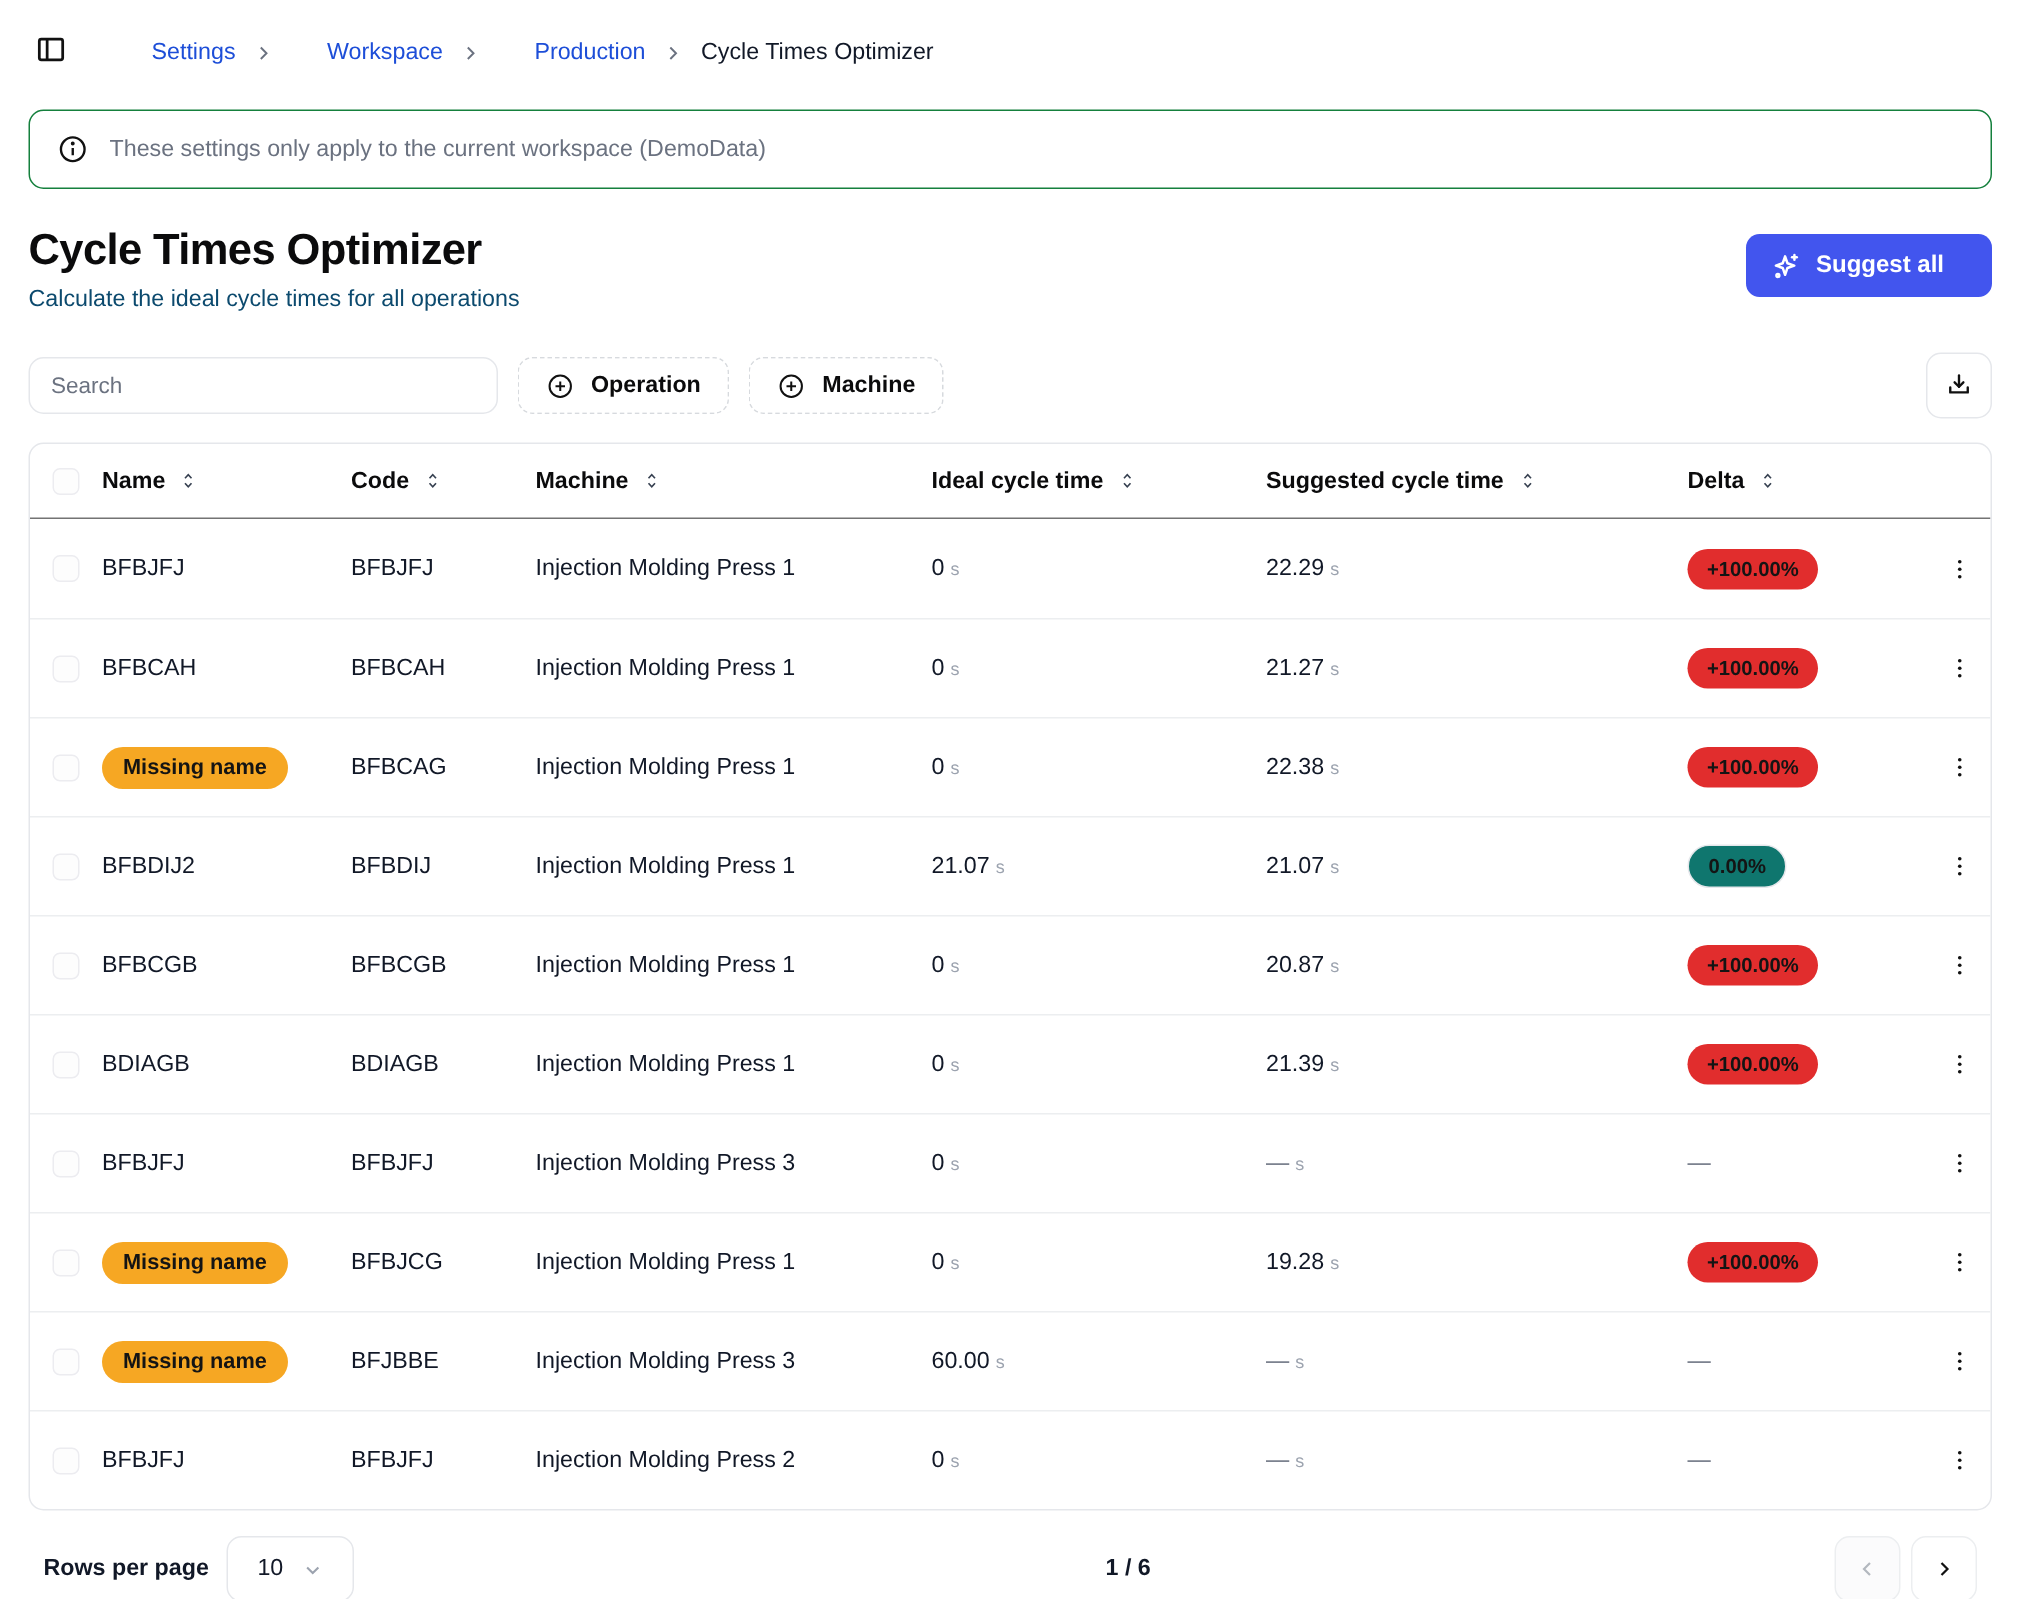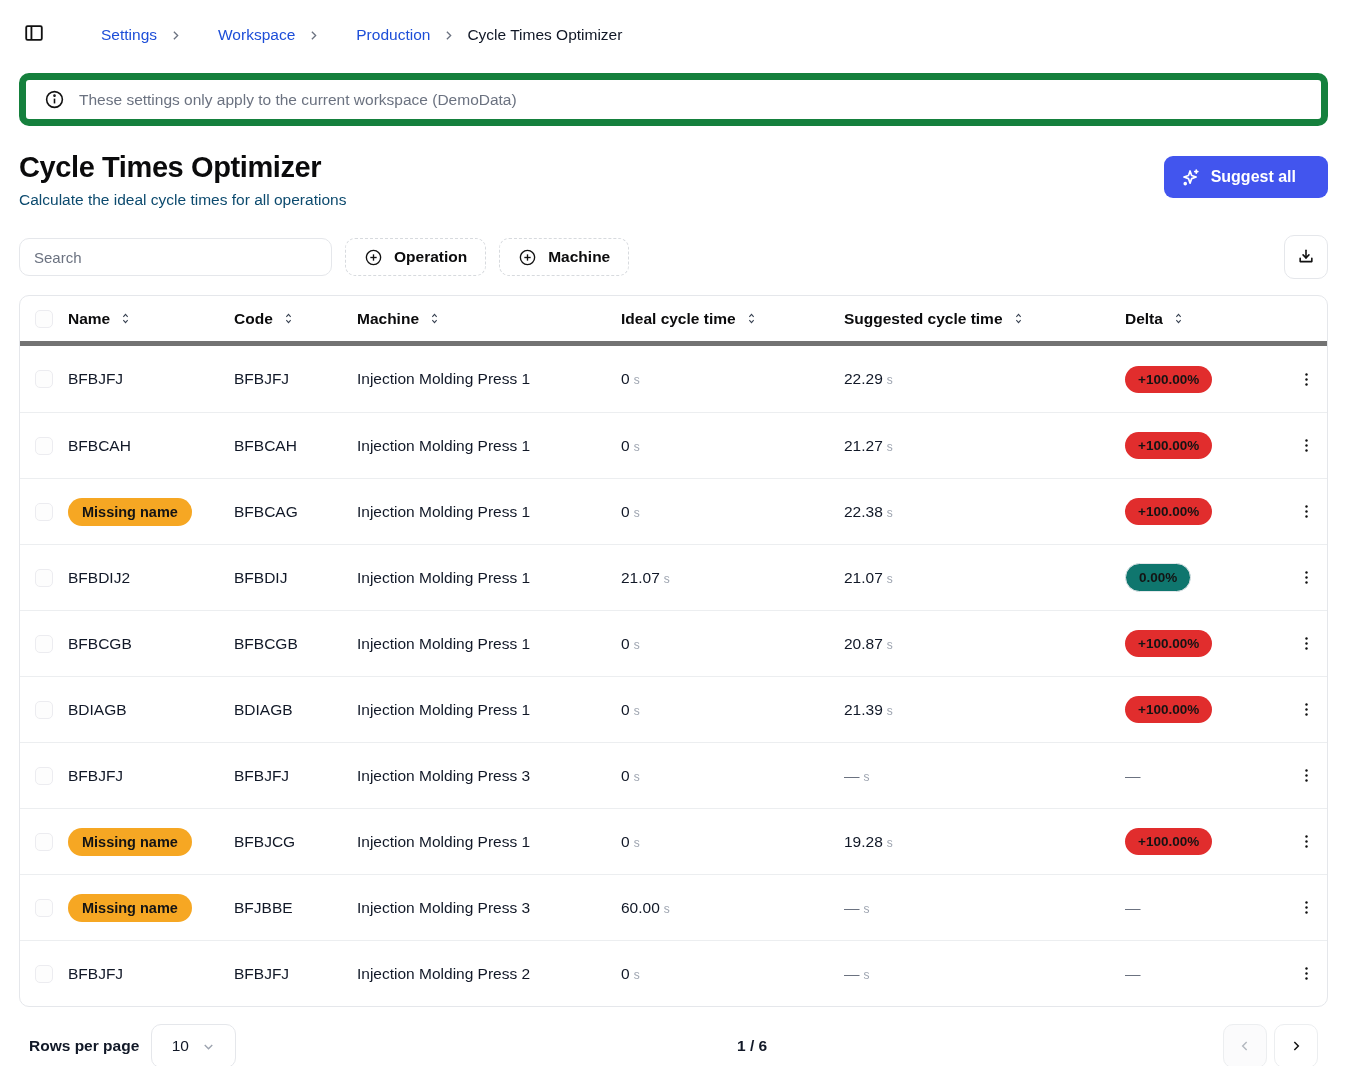--- a/index.html
+++ b/index.html
@@ -8,41 +8,41 @@
 
   
   .topbar { display:flex; align-items:center; margin-top:20px; height:30px; }
   .panel-toggle { width:30px; height:30px; display:flex; align-items:center; justify-content:center; border-radius:6px; cursor:pointer; }
   .breadcrumb { display:flex; align-items:center; gap:12px; margin-left:28px; font-size:15.5px; }
   .crumb { color:#1d4ed8; cursor:pointer;margin-left:24px; }
   .crumb-sep { display:flex; align-items:center; color:#9ca3af; }
   .crumb-current { color:#111827; }
 
   
-  .banner { margin-top:23px; height:53px; border:7px solid #15803d; border-radius:10px; display:flex; align-items:center; padding:0 18px; gap:14px; }
+  .banner { margin-top:23px; height:53px; border:1px solid #15803d; border-radius:10px; display:flex; align-items:center; padding:0 18px; gap:14px; }
   .banner-text { color:#6b7280; font-size:15.5px; }
 
   
   .head-row { margin-top:25px; display:flex; align-items:flex-start; justify-content:space-between; }
   .page-title { font-size:29px; font-weight:700; letter-spacing:-0.4px; color:#0b0b0c; }
   .page-subtitle { margin-top:7px; font-size:15.5px; color:#0c4a6e; }
   .suggest-btn { margin-top:5px; height:42px; padding:0 32px 0 16px; border:none; border-radius:9px; background:#4255ee; color:#fff; font-size:16px; font-weight:700; display:flex; align-items:center; gap:10px; cursor:pointer; font-family:inherit; }
 
   
   .toolbar { margin-top:26px; display:flex; align-items:center; }
   .search-input { width:313px; height:38px; border:1px solid #e5e7eb; border-radius:10px; padding:0 14px; font-size:15px; color:#111827; outline:none; font-family:inherit; }
   .search-input::placeholder { color:#6b7280; }
   .filter-btn { height:38px; margin-left:13px; padding:0 18px; border:1.5px dashed #d7dade; border-radius:10px; background:#fff; display:flex; align-items:center; gap:11px; font-size:15.5px; font-weight:700; color:#0b0b0c; cursor:pointer; font-family:inherit; }
   .spacer { flex:1; }
   .icon-btn { width:44px; height:44px; border:1px solid #e5e7eb; border-radius:10px; background:#fff; display:flex; align-items:center; justify-content:center; cursor:pointer; }
 
   
   .table { margin-top:16px; border:1px solid #e5e7eb; border-radius:10px; overflow:hidden; }
   .tr { display:grid; grid-template-columns:48px 166px 123px 264px 223px 281px 160px 1fr; align-items:center; }
-  .thead { height:50px; border-bottom:5px solid #737373; }
+  .thead { height:50px; border-bottom:1px solid #737373; }
   .th { display:flex; align-items:center; gap:9px; font-size:15.5px; font-weight:700; color:#0b0b0c; }
   .sort-icon { display:flex; cursor:pointer; }
   .row { height:66px; border-top:1px solid #eceef0; font-size:15.5px; }
   .row:first-of-type { border-top:none; }
   .cell-check { display:flex; justify-content:center; }
   .checkbox { width:18px; height:18px; border:1.5px solid #ececf0; border-radius:5px; background:#fdfdfd; cursor:pointer; }
   .num-cell .unit { font-size:12px; color:#9ca3af; margin-left:4px; }
   .num.dim { color:#6b7280; }
   .pill { display:inline-block; padding:6px 13px; border-radius:999px; font-size:13.5px; font-weight:600; color:#141414; }
   .pill.increase { background:#e12d2d; }

